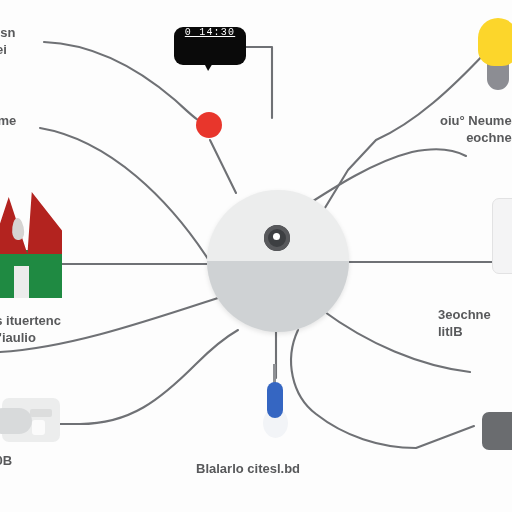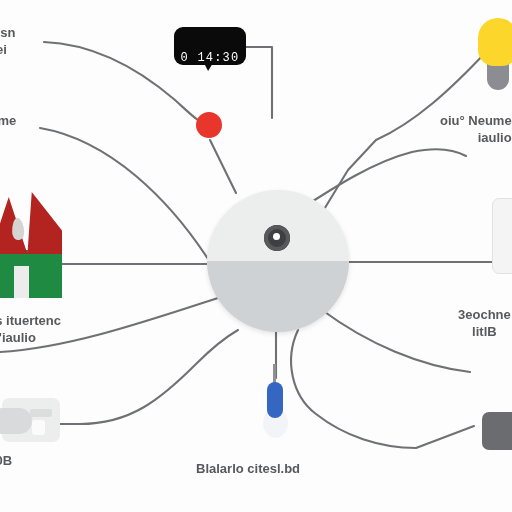--- a/index.html
+++ b/index.html
@@ -69,25 +69,26 @@
   }
 
   
   .badge {
     left: 174px; top: 27px;
     width: 72px; height: 38px;
     border-radius: 9px;
     background: #0a0a0a;
     color: #ffffff;
     display: flex;
-    align-items: flex-end;
+    align-items: flex-start;
     justify-content: center;
-    font-size: 12px;
+    font-size: 10px;
     letter-spacing: 1.2px;
     font-family: "Liberation Mono", monospace;
+    text-decoration: underline;
   }
   .badge-tail {
     position: absolute;
     left: 30px; bottom: -6px;
     width: 9px; height: 8px;
     background: #0a0a0a;
     clip-path: polygon(0 0, 100% 0, 45% 100%);
   }
 
   
@@ -214,21 +215,21 @@
     line-height: 17px;
     font-weight: bold;
     white-space: pre;
     font-family: "Liberation Sans", sans-serif;
   }
   .lbl-smart-sensor  { left: -12px; top: 24px; }
   .lbl-humidity      { left: -14px; top: 112px; }
   .lbl-motion        { left: -12px; top: 312px; }
   .lbl-hub-usb       { left: -8px;  top: 452px; }
   .lbl-smart-light   { left: 440px; top: 112px; text-align: right; }
-  .lbl-speaker       { left: 438px; top: 306px; text-align: center; margin-left: 20px; }
+  .lbl-speaker       { left: 438px; top: 306px; text-align: left; }
   .lbl-temperature   { left: 196px; top: 460px; }
 </style>
 </head>
 <body>
 
 <div id="canvas">
 
   <svg id="edges" viewBox="0 0 512 512" xmlns="http://www.w3.org/2000/svg">
     <g fill="none" stroke="#6f7175" stroke-width="2.1" stroke-linejoin="round" stroke-linecap="round">
 
@@ -306,18 +307,18 @@
   </div>
 
   <div class="label lbl-smart-sensor">resn
 uei</div>
   <div class="label lbl-humidity">uime
 à</div>
   <div class="label lbl-motion">es ituertenc
 le'iaulio</div>
   <div class="label lbl-hub-usb">l0B</div>
   <div class="label lbl-smart-light">oiu° Neume
-iaulio</div>
+eochne</div>
   <div class="label lbl-speaker">3eochne
 litlB</div>
   <div class="label lbl-temperature">Blalarlo citesl.bd</div>
 
 </div>
 
 </body></html>

